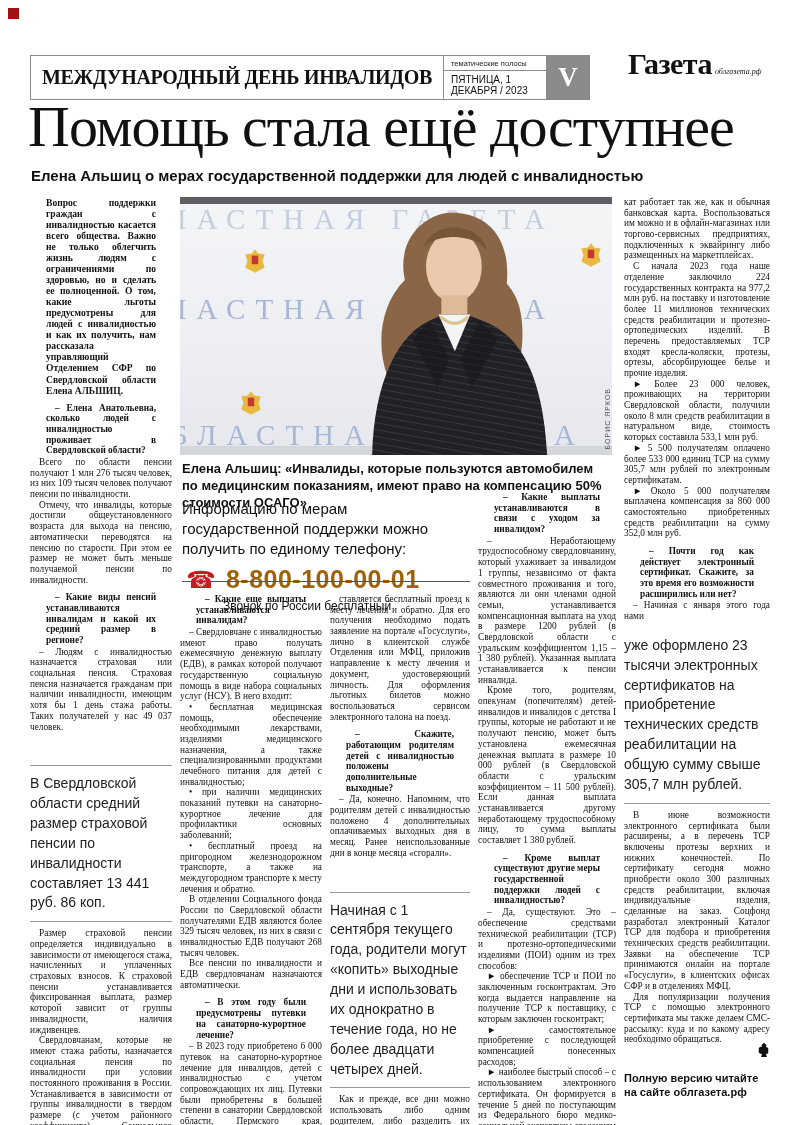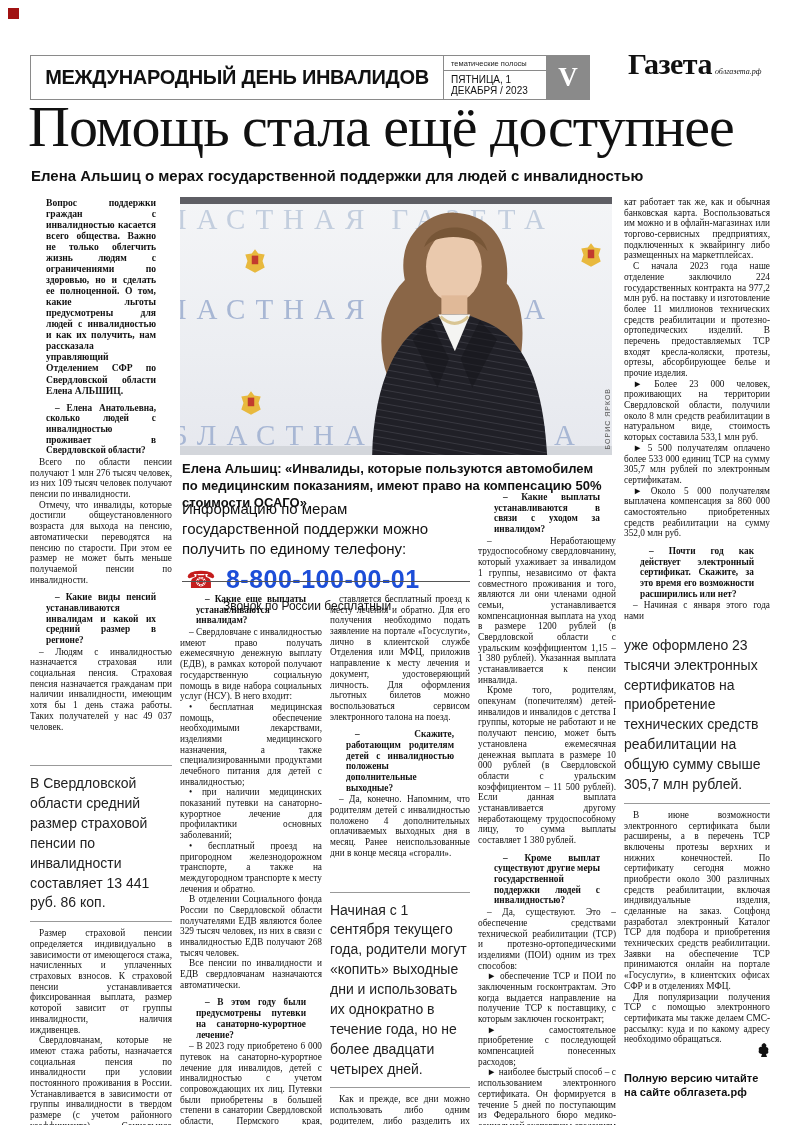--- a/index.html
+++ b/index.html
@@ -5,21 +5,21 @@
   html,body{margin:0;padding:0;background:#9a9a9a;}
   .page{position:relative;width:800px;height:1125px;margin:0 auto;background:#ffffff;
         overflow:hidden;font-family:"Liberation Serif",serif;color:#111;}
 
   
   .corner{position:absolute;left:8px;top:8px;width:11px;height:11px;background:#a11212;}
 
   
   .hdr{position:absolute;left:30px;top:55px;width:560px;height:45px;display:flex;border:1px solid #8a8a8a;box-sizing:border-box;}
   .hdr-title{flex:0 0 412px;display:flex;align-items:center;justify-content:center;
-             font-family:Liberation Sans, sans-serif;font-weight:bold;font-size:20px;letter-spacing:-0.3px;
+             font-family:Liberation Serif, serif;font-weight:bold;font-size:20px;letter-spacing:-0.3px;
              border-right:1px solid #8a8a8a;}
   .hdr-mid{flex:0 0 102px;display:flex;flex-direction:column;border-right:1px solid #8a8a8a;}
   .kicker{flex:0 0 14px;display:flex;align-items:center;padding-left:7px;border-bottom:1px solid #8a8a8a;
           font-family:"Liberation Sans",sans-serif;font-size:7.5px;color:#222;}
   .hdate{flex:1;display:flex;align-items:center;padding-left:7px;
          font-family:"Liberation Sans",sans-serif;font-size:10px;}
   .vbox{flex:1;background:#8a8a8a;color:#fff;display:flex;align-items:center;justify-content:center;
         font-family:"Liberation Serif",serif;font-weight:bold;font-size:27px;}
 
   .masthead{position:absolute;left:628px;top:50px;width:150px;font-family:"Liberation Serif",serif;
@@ -63,21 +63,21 @@
   .credit{position:absolute;right:1px;bottom:6px;writing-mode:vertical-rl;transform:rotate(180deg);
           font-family:"Liberation Sans",sans-serif;font-size:7px;color:#555;letter-spacing:1px;}
 
   .caption{position:absolute;left:182px;top:461px;width:428px;
            font-family:"Liberation Sans",sans-serif;font-weight:bold;font-size:13px;line-height:1.3;}
 
   .phonebox{position:absolute;left:182px;top:499px;width:286px;font-family:"Liberation Sans",sans-serif;}
   .phone-info{margin:0 0 7px;font-size:15px;line-height:1.32;}
   .phone-row{display:flex;align-items:center;gap:10px;padding-left:4px;}
   .phone-icon{color:#c41d1d;font-size:24px;line-height:1;font-family:"DejaVu Sans",sans-serif;}
-  .phone-number{color:#1d4ed8;font-weight:bold;font-size:25px;letter-spacing:0.5px;}
+  .phone-number{color:#a16207;font-weight:bold;font-size:25px;letter-spacing:0.5px;}
   .phone-note{margin-top:5px;font-size:12px;width:250px;text-align:center;}
   .phone-rule{position:absolute;left:182px;top:581px;width:288px;border-top:1.5px solid #555;}
 </style>
 </head>
 <body>
 
 <div class="page">
 
   <div class="corner"></div>
 

